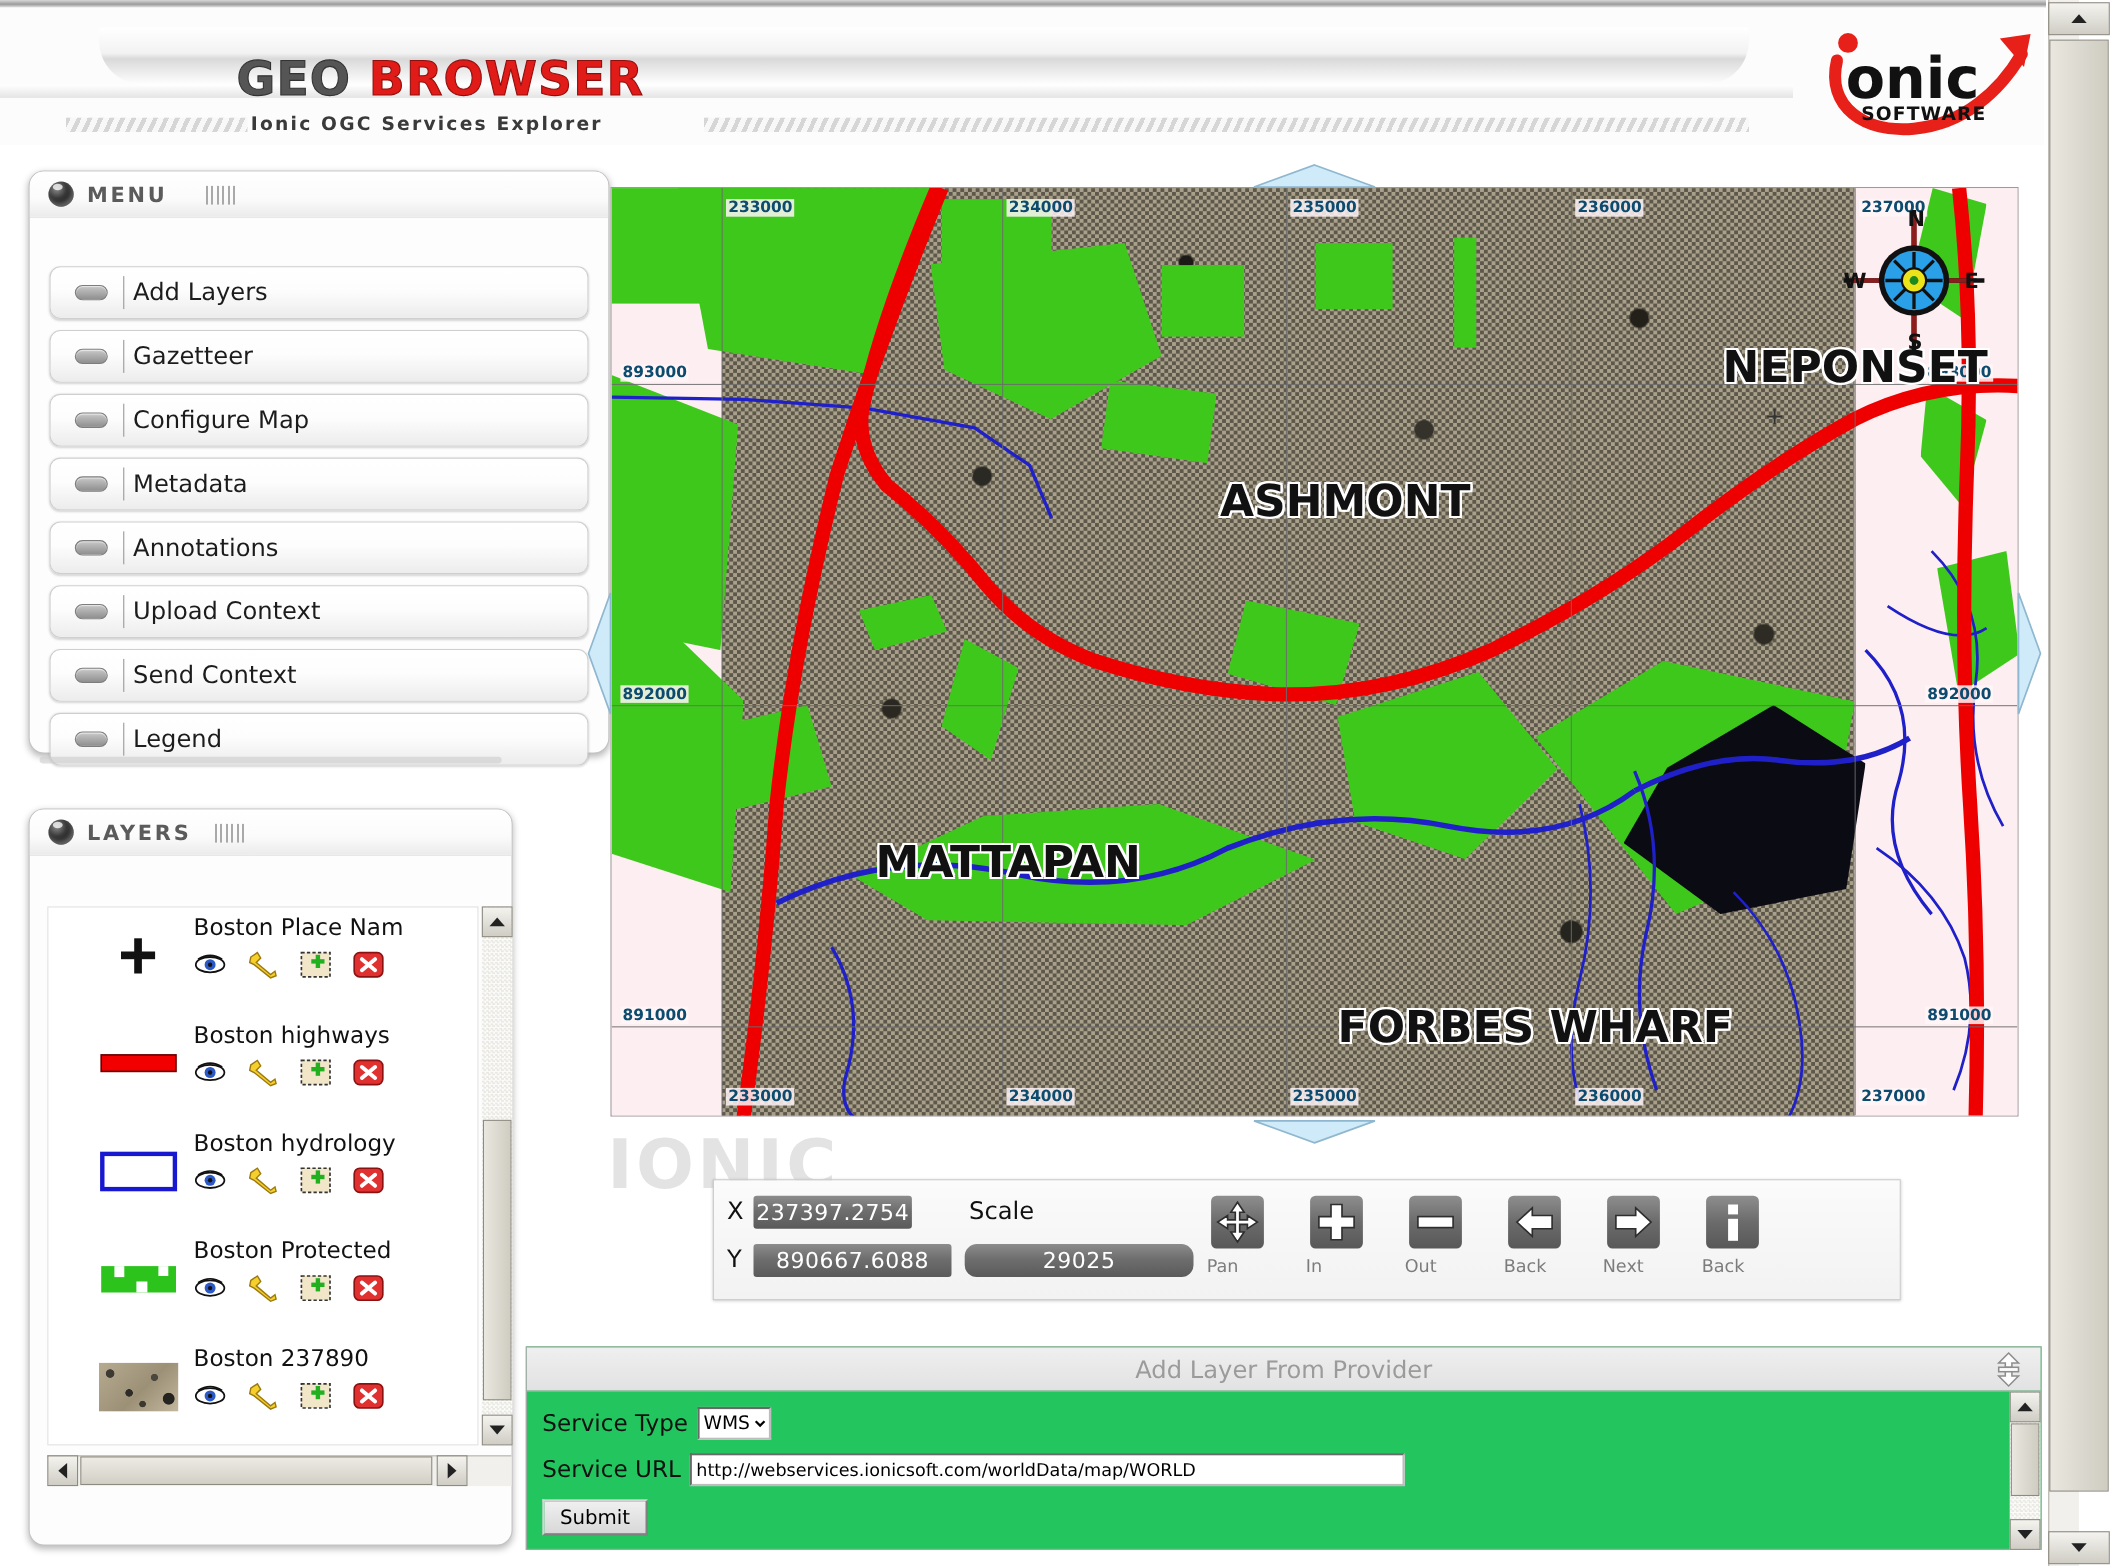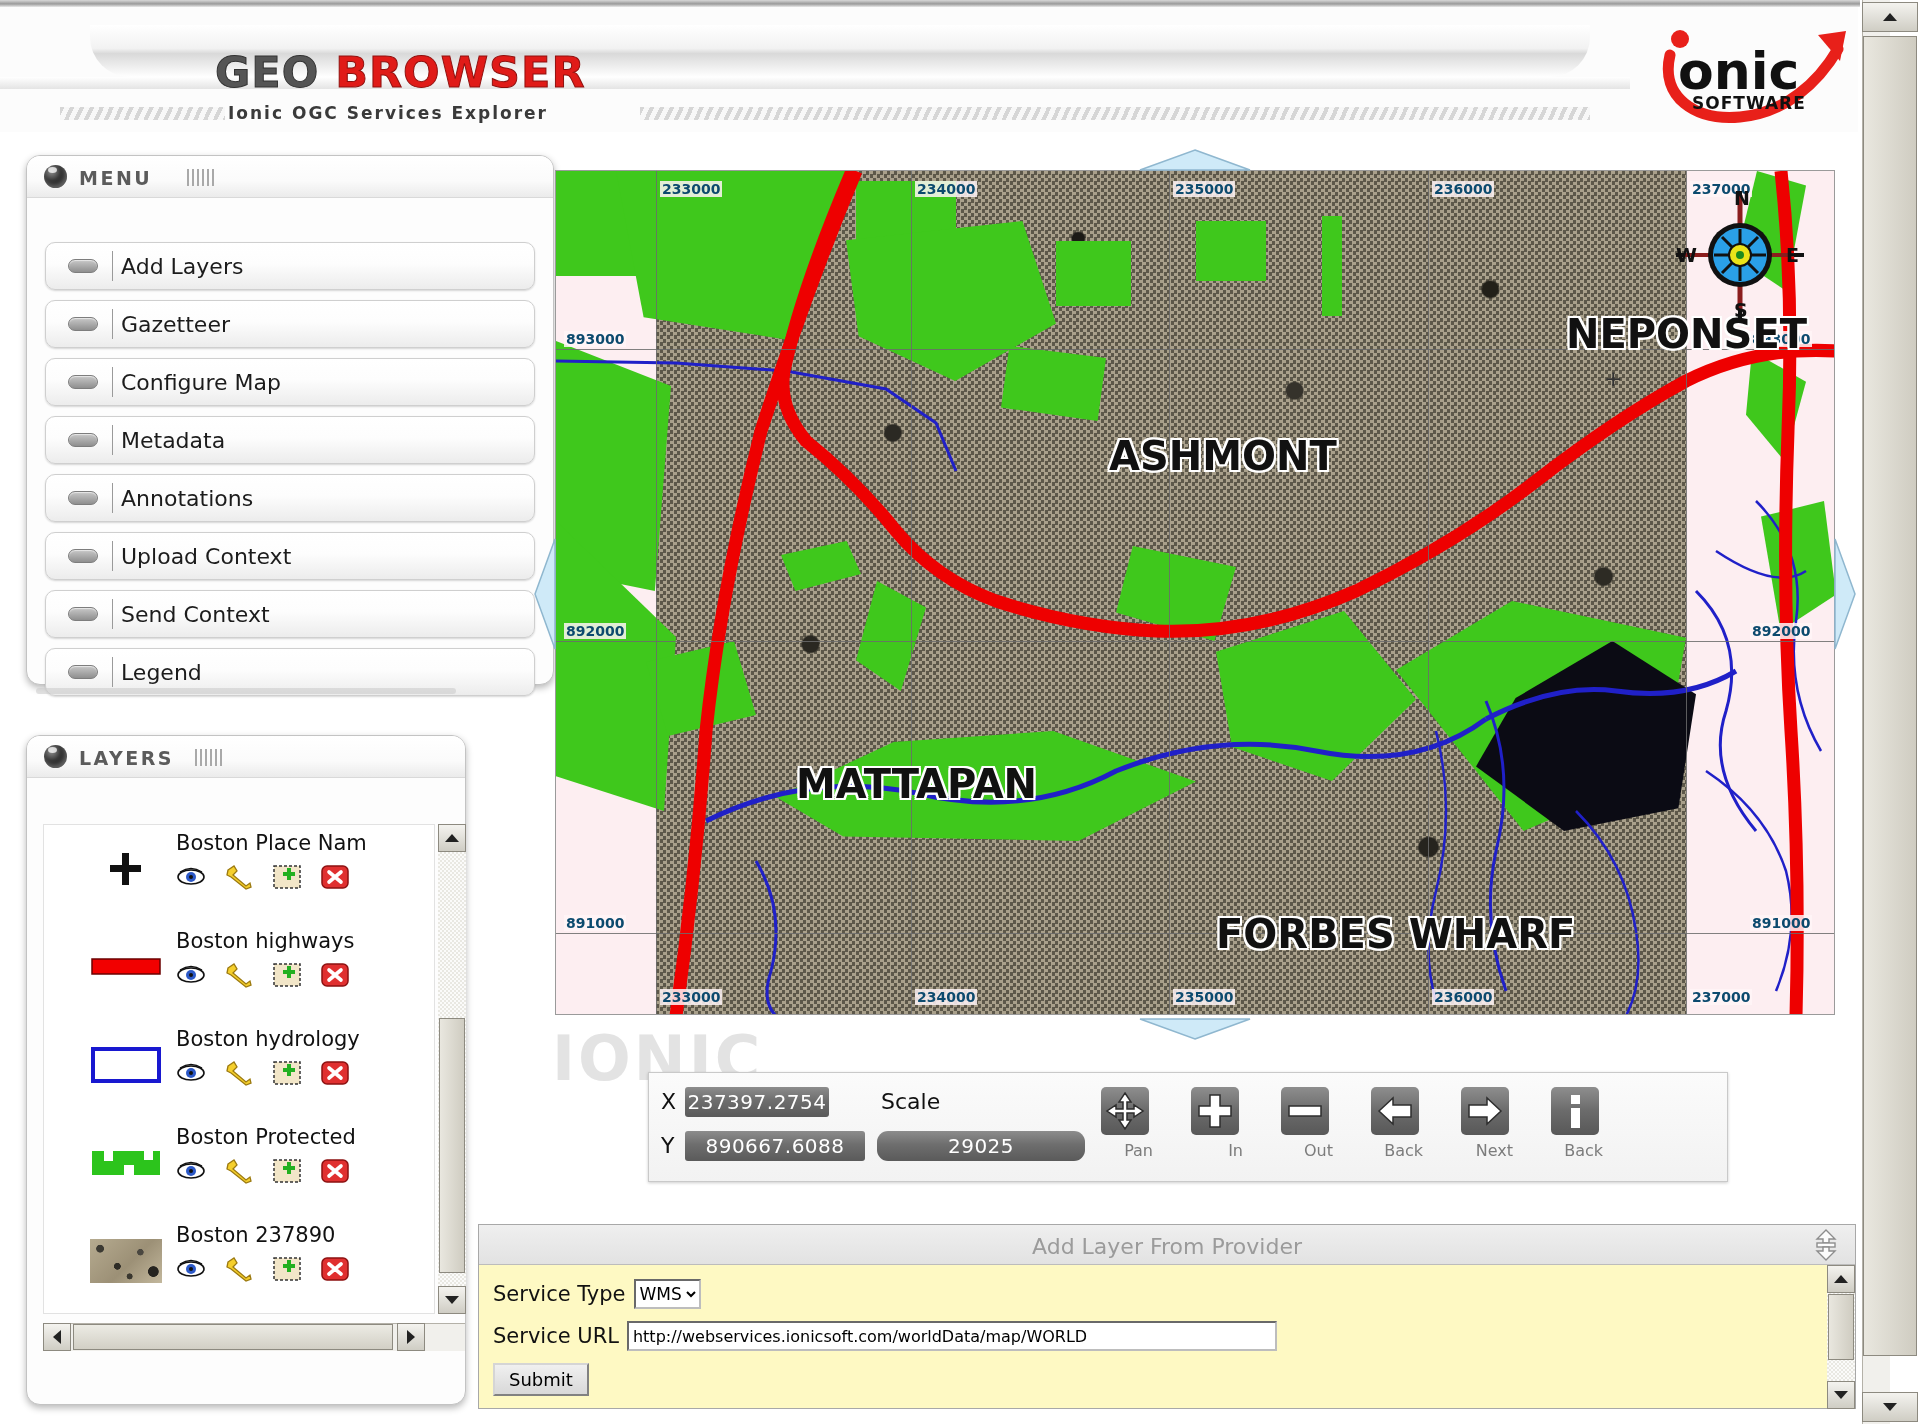--- a/index.html
+++ b/index.html
@@ -120,29 +120,29 @@
 
   
   .coordbar { position:absolute; left:648px; top:1072px; width:1080px; height:110px;
               background:linear-gradient(to bottom,#fbfbfb,#f2f2f2);
               border:1px solid #c9c9c9; box-shadow:0 1px 3px rgba(0,0,0,.2); }
   .cxy { position:absolute; font-size:22px; color:#111; font-family:"DejaVu Sans", sans-serif; }
   .cfield { position:absolute; height:30px; border-radius:3px;
             background:linear-gradient(to bottom,#8c8c8c,#6e6e6e 45%,#5a5a5a);
             color:#fff; font-size:20px; display:flex; align-items:center; justify-content:center;
             font-family:"DejaVu Sans", sans-serif; letter-spacing:.5px; }
-  .navbtn { position:absolute; width:56px; text-align:right; cursor:pointer; }
+  .navbtn { position:absolute; width:56px; text-align:left; cursor:pointer; }
   .navbtn .glyph { width:48px; height:48px; margin:0 auto;
                    background:linear-gradient(to bottom,#8e8e8e,#6b6b6b 50%,#585858);
                    border-radius:5px; position:relative; }
   .navbtn .cap { margin-top:6px; font-size:16px; color:#7c7c7c; font-family:"DejaVu Sans", sans-serif; }
 
   
   .provider { position:absolute; left:478px; top:1224px; width:1378px; height:185px;
-              background:#fef9c3; border:1px solid #a8a8a8; }
+              background:#22c55e; border:1px solid #a8a8a8; }
   .prov-hd { position:relative; height:40px; background:linear-gradient(to bottom,#efefef,#e2e2e2);
              border-bottom:1px solid #bcbcbc; }
   .prov-hd .t { position:absolute; left:0; right:0; top:9px; text-align:center;
                 font-size:22px; color:#9b9b9b; font-family:"DejaVu Sans", sans-serif; }
   .frow { position:absolute; display:flex; align-items:center; }
   .flabel { font-size:21px; color:#111; font-family:"DejaVu Sans", sans-serif; }
   .fselect { margin-left:8px; height:30px; font-size:17px; font-family:"DejaVu Sans", sans-serif;
              border:2px inset #bdbdbd; background:#fff; }
   .finput { margin-left:8px; width:650px; height:30px; font-size:16px; padding:0 4px;
             font-family:"DejaVu Sans", sans-serif; border:2px inset #bdbdbd; background:#fff; }

